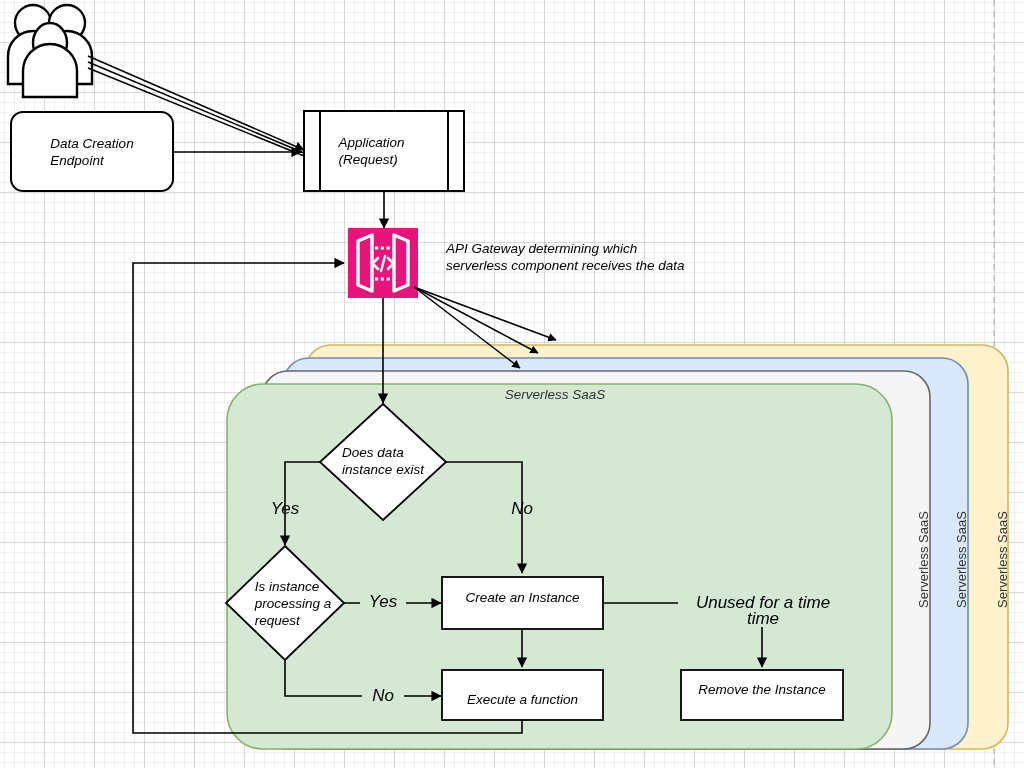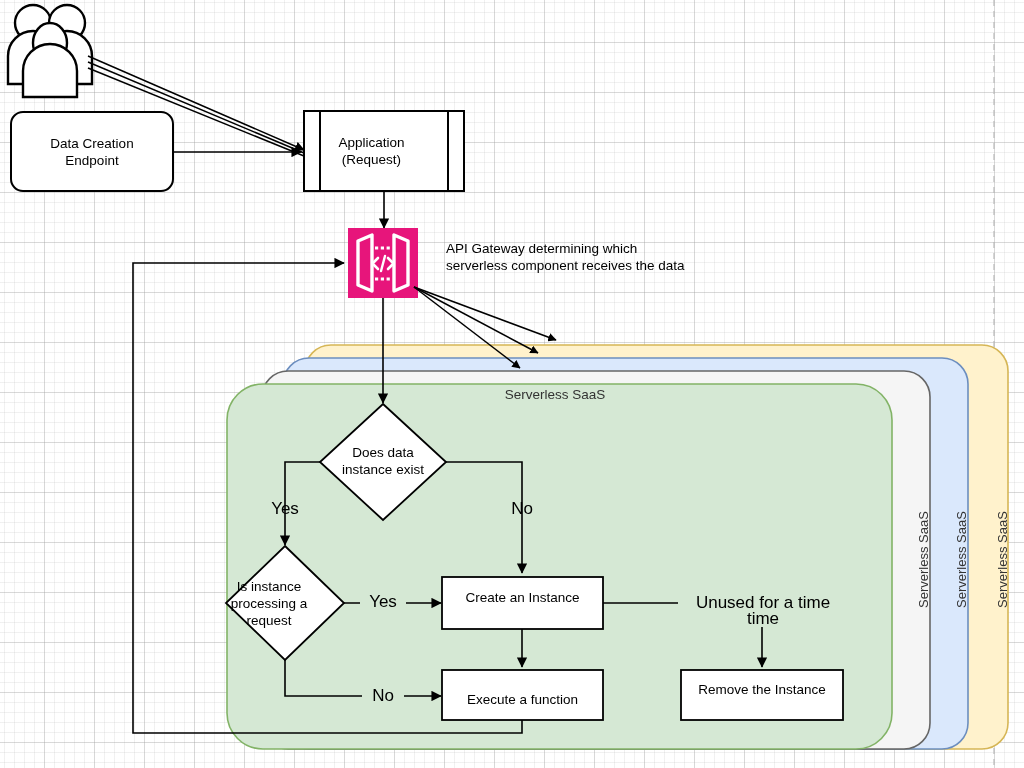--- a/index.html
+++ b/index.html
@@ -32,38 +32,39 @@
     height: 768px;
   }
   .lbl {
     position: absolute;
     color: #000000;
     font-size: 13.5px;
     line-height: 17px;
     text-align: center;
     white-space: pre-line;
     pointer-events: none;
+    font-style: italic;
   }
   .lbl-sm { font-size: 17px; line-height: 16px; }
   .vlabel {
     position: absolute;
     color: #333333;
     font-size: 13px;
     white-space: nowrap;
     transform-origin: 0 0;
   }
   .shape-text {
     position: absolute;
     display: flex;
     align-items: center;
     justify-content: center;
-    text-align: center;
     color: #000000;
     font-size: 13.5px;
     line-height: 17px;
+    font-style: italic;
   }
 </style>
 </head>
 <body>
 
 <div id="canvas">
 
   <svg id="vec" viewBox="0 0 1024 768">
     <defs>
       <marker id="arrow" viewBox="0 0 10 10" refX="9.2" refY="5" markerWidth="6.5" markerHeight="6.5" orient="auto-start-reverse">
@@ -175,21 +176,21 @@
   <div class="shape-text" style="left:320px; top:111px; width:103px; height:80px; white-space:pre-line;">Application
 (Request)</div>
 
   <div class="lbl" style="left:446px; top:240px; width:300px; text-align:left;">API Gateway determining which
 serverless component receives the data</div>
 
 
   <div class="shape-text" style="left:325px; top:430px; width:116px; height:62px; white-space:pre-line;">Does data
 instance exist</div>
 
-  <div class="shape-text" style="left:212px; top:572px; width:114px; height:62px; white-space:pre-line;">Is instance
+  <div class="shape-text" style="left:228px; top:572px; width:114px; height:62px; white-space:pre-line;padding-left:8px;">Is instance
 processing a
 request</div>
 
   <div class="shape-text" style="left:442px; top:577px; width:161px; height:41px;">Create an Instance</div>
 
   <div class="shape-text" style="left:442px; top:670px; width:161px; height:58px;">Execute a function</div>
 
   <div class="shape-text" style="left:681px; top:670px; width:162px; height:39px;">Remove the Instance</div>
 
   <div class="lbl lbl-sm" style="left:261px; top:501px; width:48px;">Yes</div>

